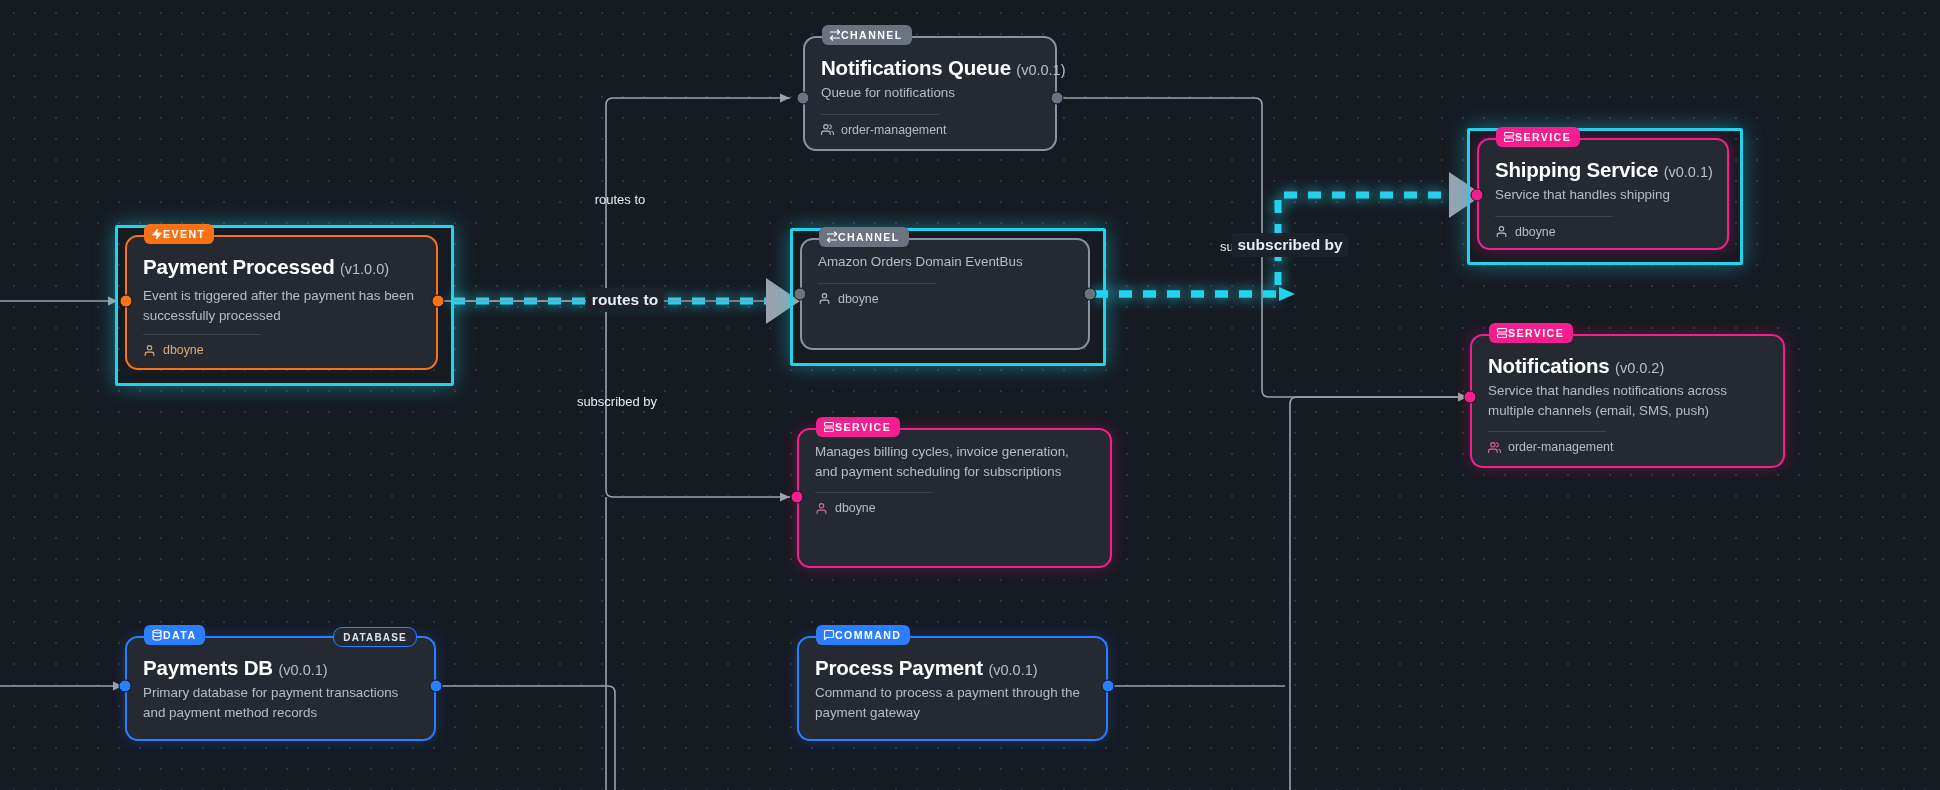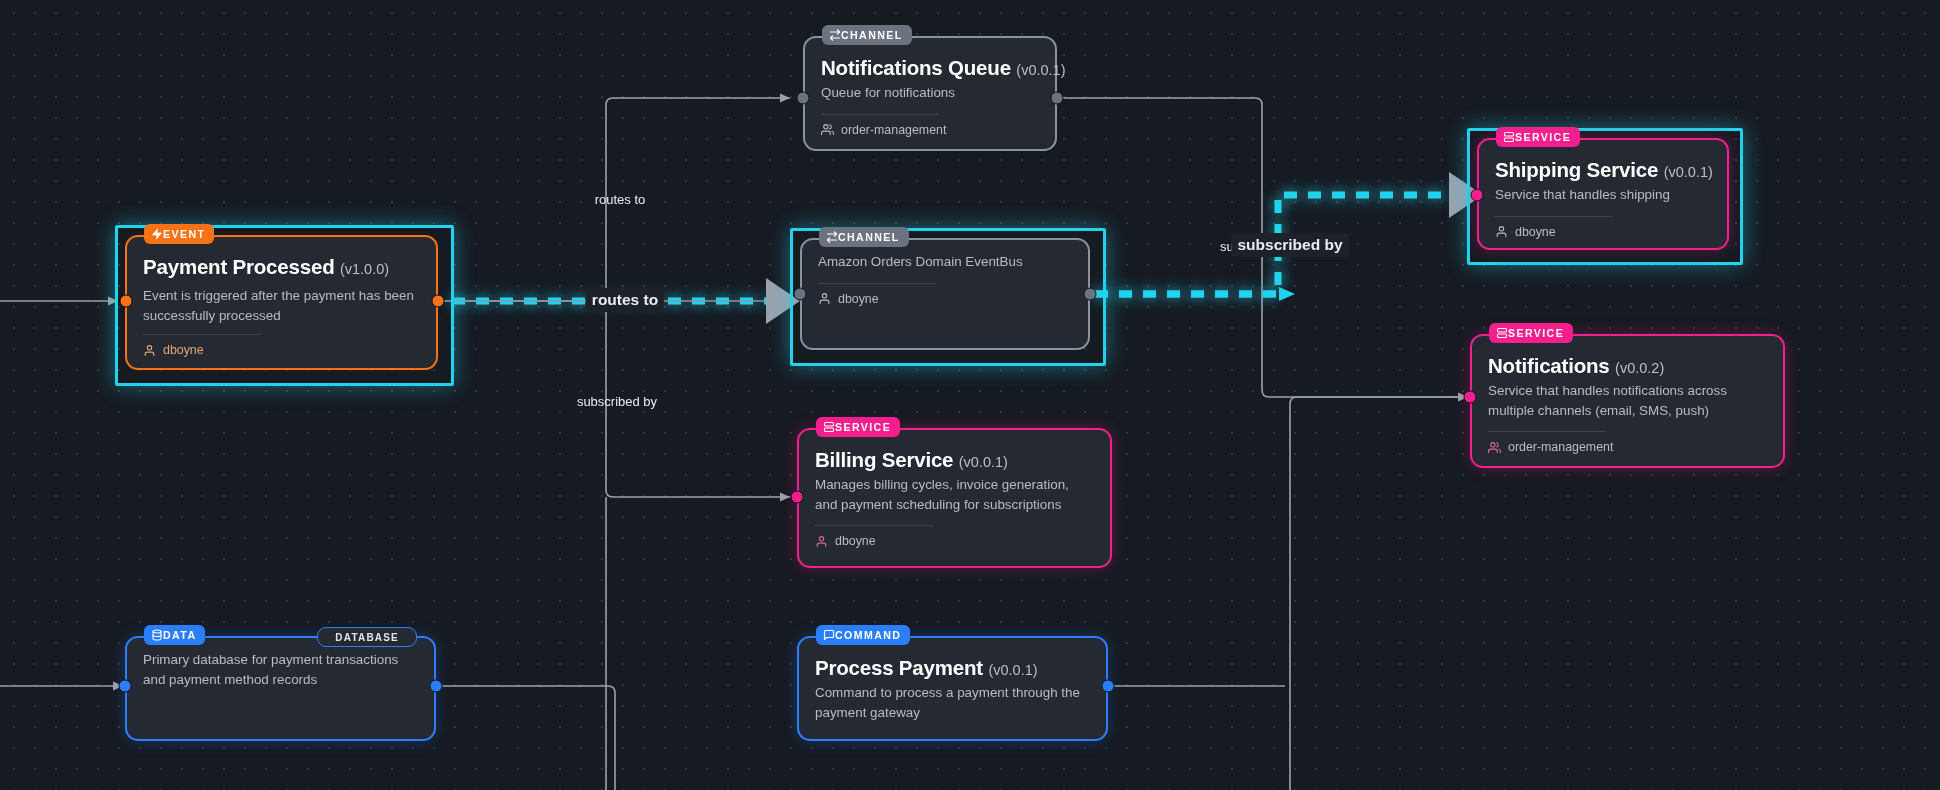--- a/index.html
+++ b/index.html
@@ -49,21 +49,21 @@
     position:absolute;top:-13px;left:17px;
     display:flex;align-items:center;gap:0;
     height:20px;padding:0 9px 0 7px;
     border-radius:6px;
     font-size:10.6px;font-weight:bold;letter-spacing:1.4px;
     color:#fff;line-height:1;
   }
   .badge svg{display:block;}
   .pill{
     position:absolute;top:-11px;right:17px;
-    height:18px;padding:0 17px;border-radius:9px;
+    height:18px;padding:0 9px;border-radius:9px;
     display:flex;align-items:center;
     font-size:10px;font-weight:bold;letter-spacing:1.2px;
     background:#252a32;color:#dfe4ea;
   }
 
   
   .t-event{border-color:#f97316;}
   .t-event .badge{background:#f97316;}
   .t-event .owner{color:#e0a877;}
   .t-channel{border-color:#8b93a1;}
@@ -292,24 +292,20 @@
   <div class="handle h-pink" style="left:1470px;top:397px;"></div>
 
   <div class="node t-service" style="left:797px;top:428px;width:315px;height:140px;">
     <div class="badge">
       <svg width="12" height="12" viewBox="0 0 24 24" fill="none" stroke="#fff" stroke-width="2.2" stroke-linecap="round" stroke-linejoin="round">
           <rect x="3" y="3" width="18" height="7" rx="2"></rect>
           <rect x="3" y="14" width="18" height="7" rx="2"></rect>
         </svg>
       <span>SERVICE</span>
     </div>
-    <div class="title">
-      <span>Billing Service</span>
-      <span class="ver">(v0.0.1)</span>
-    </div>
     <div class="desc">Manages billing cycles, invoice generation, and payment scheduling for subscriptions</div>
     <div class="divider"></div>
     <div class="owner">
       <svg width="13" height="13" viewBox="0 0 24 24" fill="none" stroke="#d8689f" stroke-width="2" stroke-linecap="round" stroke-linejoin="round">
           <path d="M20 21v-2a4 4 0 0 0-4-4H8a4 4 0 0 0-4 4v2"></path>
           <circle cx="12" cy="7" r="4"></circle>
         </svg>
       <span>dboyne</span>
     </div>
   </div>
@@ -318,20 +314,24 @@
   <div class="node t-data" style="left:125px;top:636px;width:311px;height:105px;">
     <div class="badge">
       <svg width="12" height="12" viewBox="0 0 24 24" fill="none" stroke="#fff" stroke-width="2.1" stroke-linecap="round" stroke-linejoin="round">
           <ellipse cx="12" cy="5" rx="8" ry="3"></ellipse>
           <path d="M4 5v14c0 1.66 3.58 3 8 3s8-1.34 8-3V5"></path>
           <path d="M4 12c0 1.66 3.58 3 8 3s8-1.34 8-3"></path>
         </svg>
       <span>DATA</span>
     </div>
     <div class="pill">DATABASE</div>
+    <div class="title">
+      <span>Payments DB</span>
+      <span class="ver">(v0.0.1)</span>
+    </div>
     <div class="desc">Primary database for payment transactions and payment method records</div>
   </div>
   <div class="handle h-blue" style="left:125px;top:686px;"></div>
   <div class="handle h-blue" style="left:436px;top:686px;"></div>
 
   <div class="node t-command" style="left:797px;top:636px;width:311px;height:105px;">
     <div class="badge">
       <svg width="12" height="12" viewBox="0 0 24 24" fill="none" stroke="#fff" stroke-width="2.2" stroke-linecap="round" stroke-linejoin="round">
           <path d="M21 15a2 2 0 0 1-2 2H7l-4 4V5a2 2 0 0 1 2-2h14a2 2 0 0 1 2 2z"></path>
         </svg>

